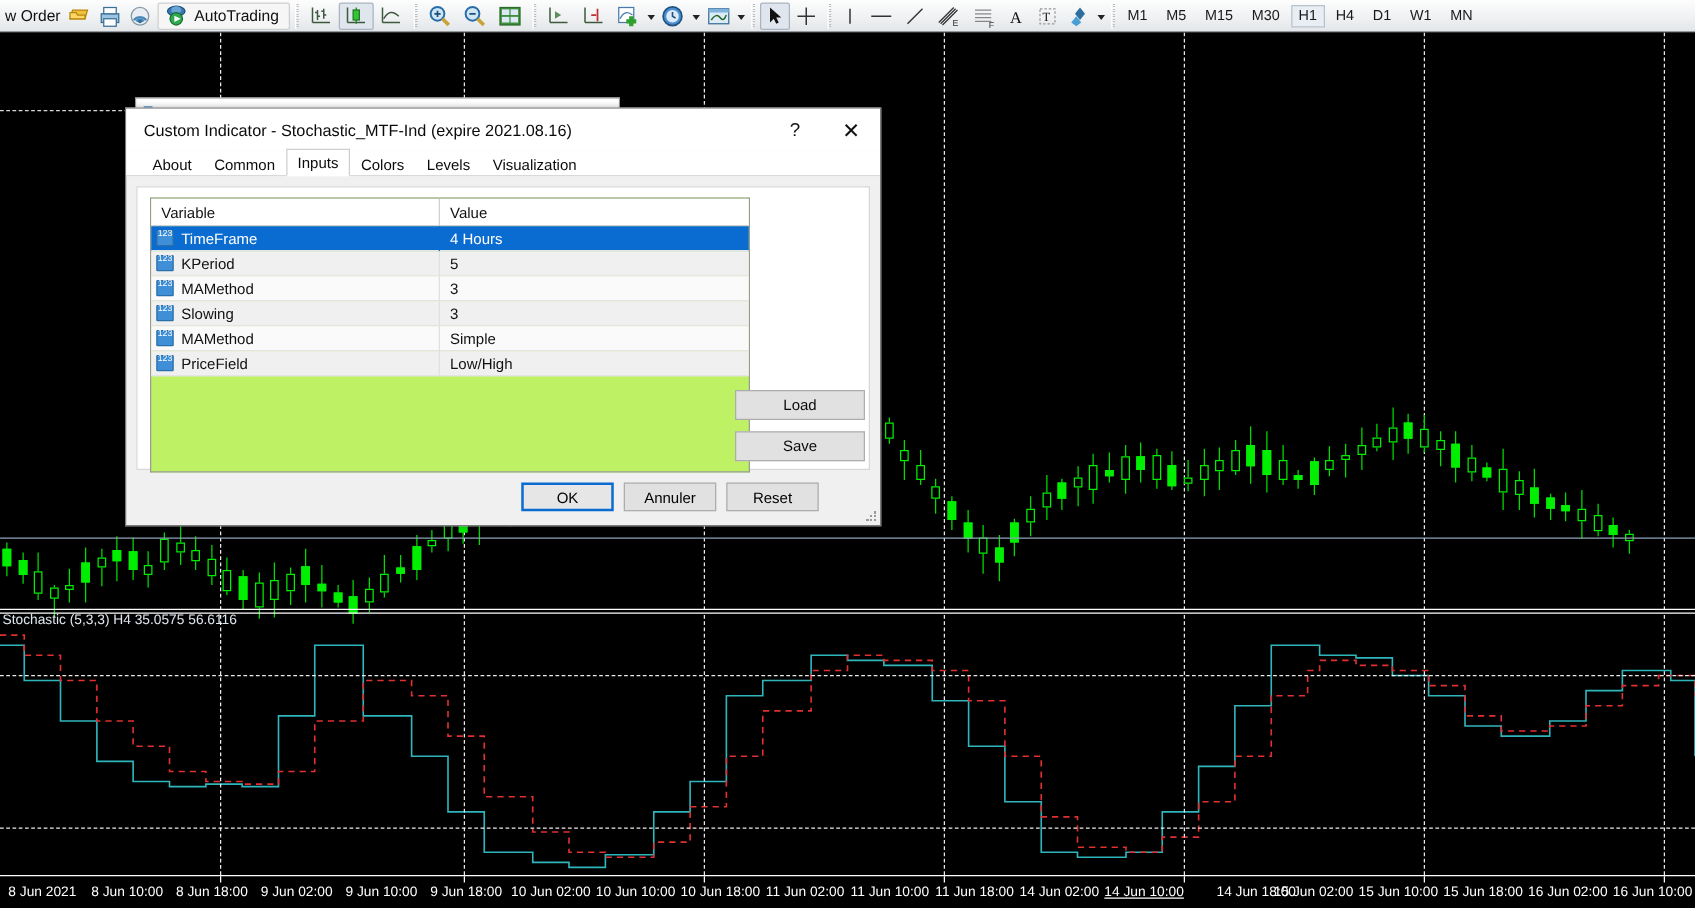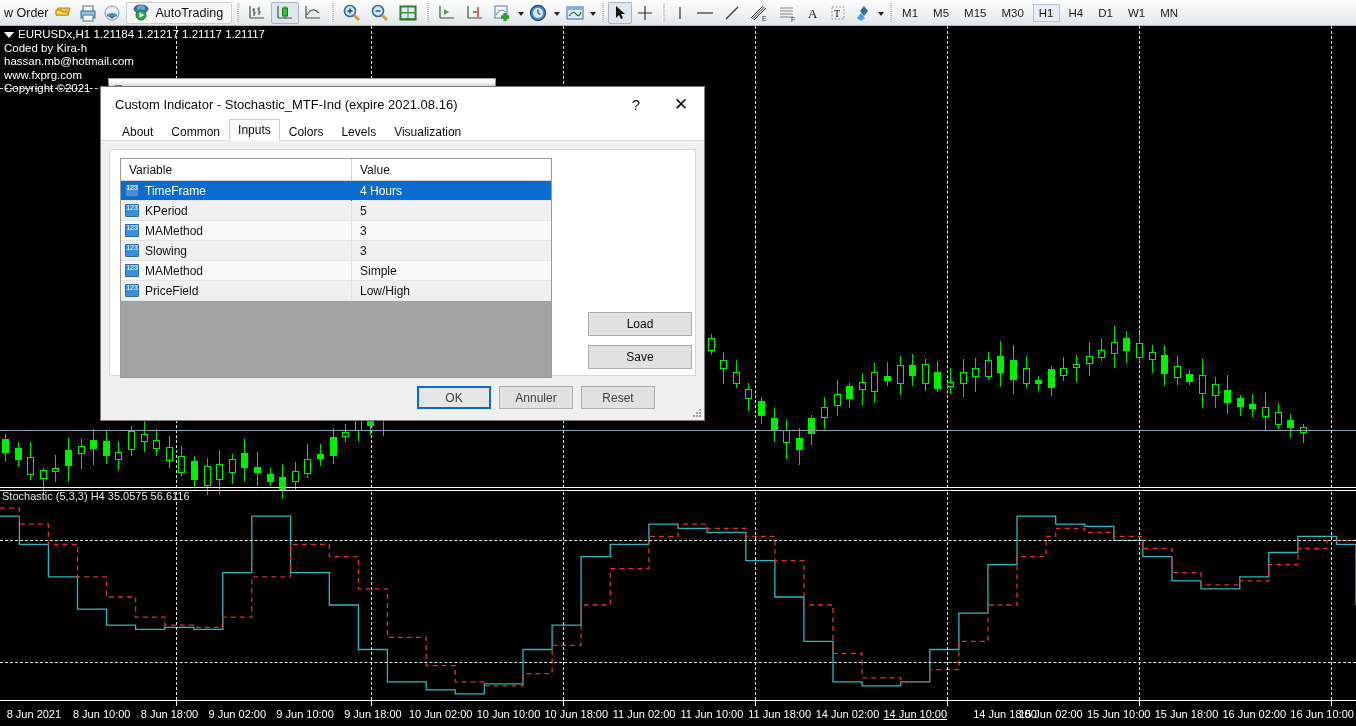--- a/index.html
+++ b/index.html
@@ -89,22 +89,22 @@
 
   .tabstrip{ height:20px; position:relative; background:#fff; padding-left:12px; }
   .tabstrip:after{ content:""; position:absolute; left:0; right:0; bottom:0; height:1px; background:#d9d9d9;}
   .tab{ display:inline-block; height:20px; line-height:19px; padding:0 8px; font-size:12px;
     color:#0b0b0b; border:1px solid transparent; position:relative; top:0; }
   .tab.sel{ background:#fff; border:1px solid #cfcfcf; border-bottom-color:#fff; z-index:2;
     height:22px; line-height:20px; top:-2px; }
 
   .dlg-body{ position:absolute; left:8px; top:62px; right:8px; bottom:44px;
     background:#fff; border:1px solid #d7d7d7; }
-  .grid{ position:absolute; left:10px; top:8px; width:432px; height:220px;
-    border:1px solid #9a9a9a; background:#a3a3a3; }
+  .grid{ position:absolute; left:10px; top:8px; width:480px; height:220px;
+    border:1px solid #9a9a9a; background:#bef264; }
   .grid-head{ display:flex; height:22px; background:#fff; border-bottom:1px solid #d0d0d0;}
   .gh{ font-size:12px; color:#111; display:flex; align-items:center; padding-left:8px; }
   .gh.c1{ width:231px; border-right:1px solid #d0d0d0; }
   .gh.c2{ flex:1; }
   .grow{ display:flex; height:20px; border-bottom:1px solid #e4e4e4; align-items:center;
     background:#fafafa; }
   .grow.alt{ background:#f0f0f0; }
   .grow.sel{ background:#0a6cd1; }
   .gc1{ width:231px; display:flex; align-items:center; gap:6px; padding-left:4px;
     border-right:1px solid #e0e0e0; height:20px; font-size:12px; color:#111;}
@@ -116,21 +116,21 @@
   .vicon:after{ content:"123"; position:absolute; left:0; right:0; top:-1px;
     font-size:7px; color:#fff; text-align:center; font-family:"Liberation Sans",sans-serif;}
 
   .sidebtn{ position:absolute; width:104px; height:24px; background:#e1e1e1;
     border:1px solid #adadad; font-size:12px; color:#0b0b0b;
     display:flex; align-items:center; justify-content:center; }
   #btn-load{ left:478px; top:162px; }
   #btn-save{ left:478px; top:195px; }
 
   .footbtn{ position:absolute; width:74px; height:23px; background:#e1e1e1;
-    border:1px solid #adadad; font-size:12px; color:#404040;
+    border:1px solid #adadad; font-size:12px; color:#000000;
     display:flex; align-items:center; justify-content:center; bottom:11px; }
   #btn-ok{ right:213px; border:2px solid #0a6cd1; background:#e6e6e6; }
   #btn-cancel{ right:131px; }
   #btn-reset{ right:49px; }
   .resizer{ position:absolute; right:2px; bottom:2px; width:10px; height:10px;
     background:
       radial-gradient(circle 1px at 2px 8px,#9a9a9a 99%,transparent),
       radial-gradient(circle 1px at 5px 8px,#9a9a9a 99%,transparent),
       radial-gradient(circle 1px at 8px 8px,#9a9a9a 99%,transparent),
       radial-gradient(circle 1px at 5px 5px,#9a9a9a 99%,transparent),
@@ -369,27 +369,20 @@
       <span class="tf">H4</span>
       <span class="tf">D1</span>
       <span class="tf">W1</span>
       <span class="tf">MN</span>
     </span>
 </div>
 
 <div id="chart">
 
   <div id="price-pane">
-    <div class="chart-head">
-      <div class="row1"><span class="arrow-dn"></span><span>EURUSDx,H1  1.21184 1.21217 1.21117 1.21117</span></div>
-      <div>Coded by Kira-h</div>
-      <div>hassan.mb@hotmail.com</div>
-      <div>www.fxprg.com</div>
-      <div>Copyright ©2021</div>
-    </div>
     <div class="copyline"></div>
     <div id="price-grid">
         <div class="vgrid" style="left: 176px;"></div>
         <div class="vgrid" style="left: 371px;"></div>
         <div class="vgrid" style="left: 563px;"></div>
         <div class="vgrid" style="left: 755px;"></div>
         <div class="vgrid" style="left: 947px;"></div>
         <div class="vgrid" style="left: 1139px;"></div>
         <div class="vgrid" style="left: 1331px;"></div>
       </div>

